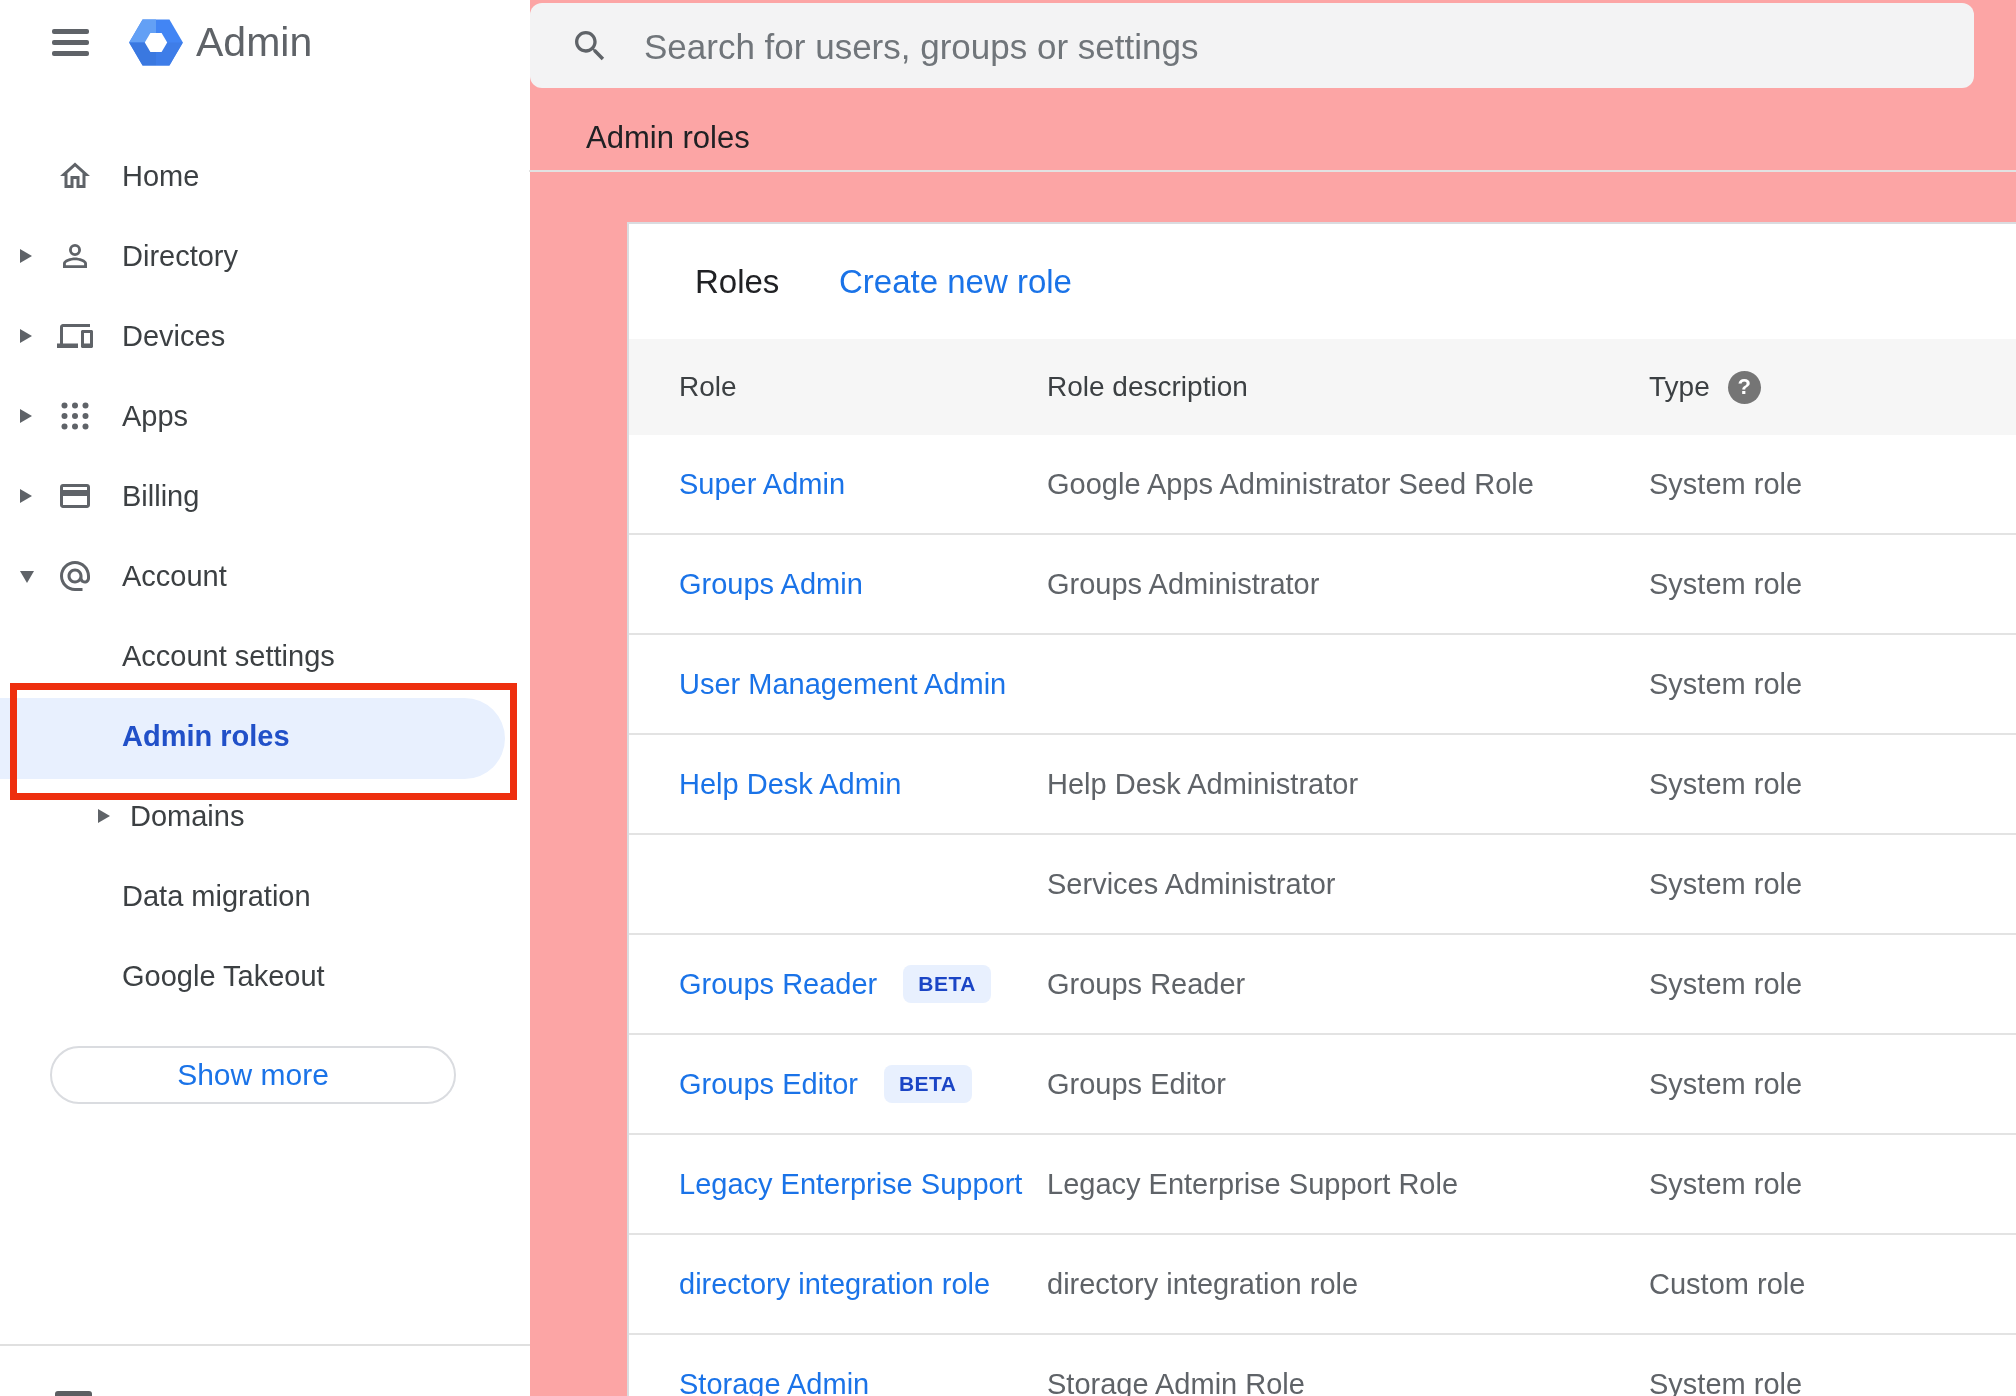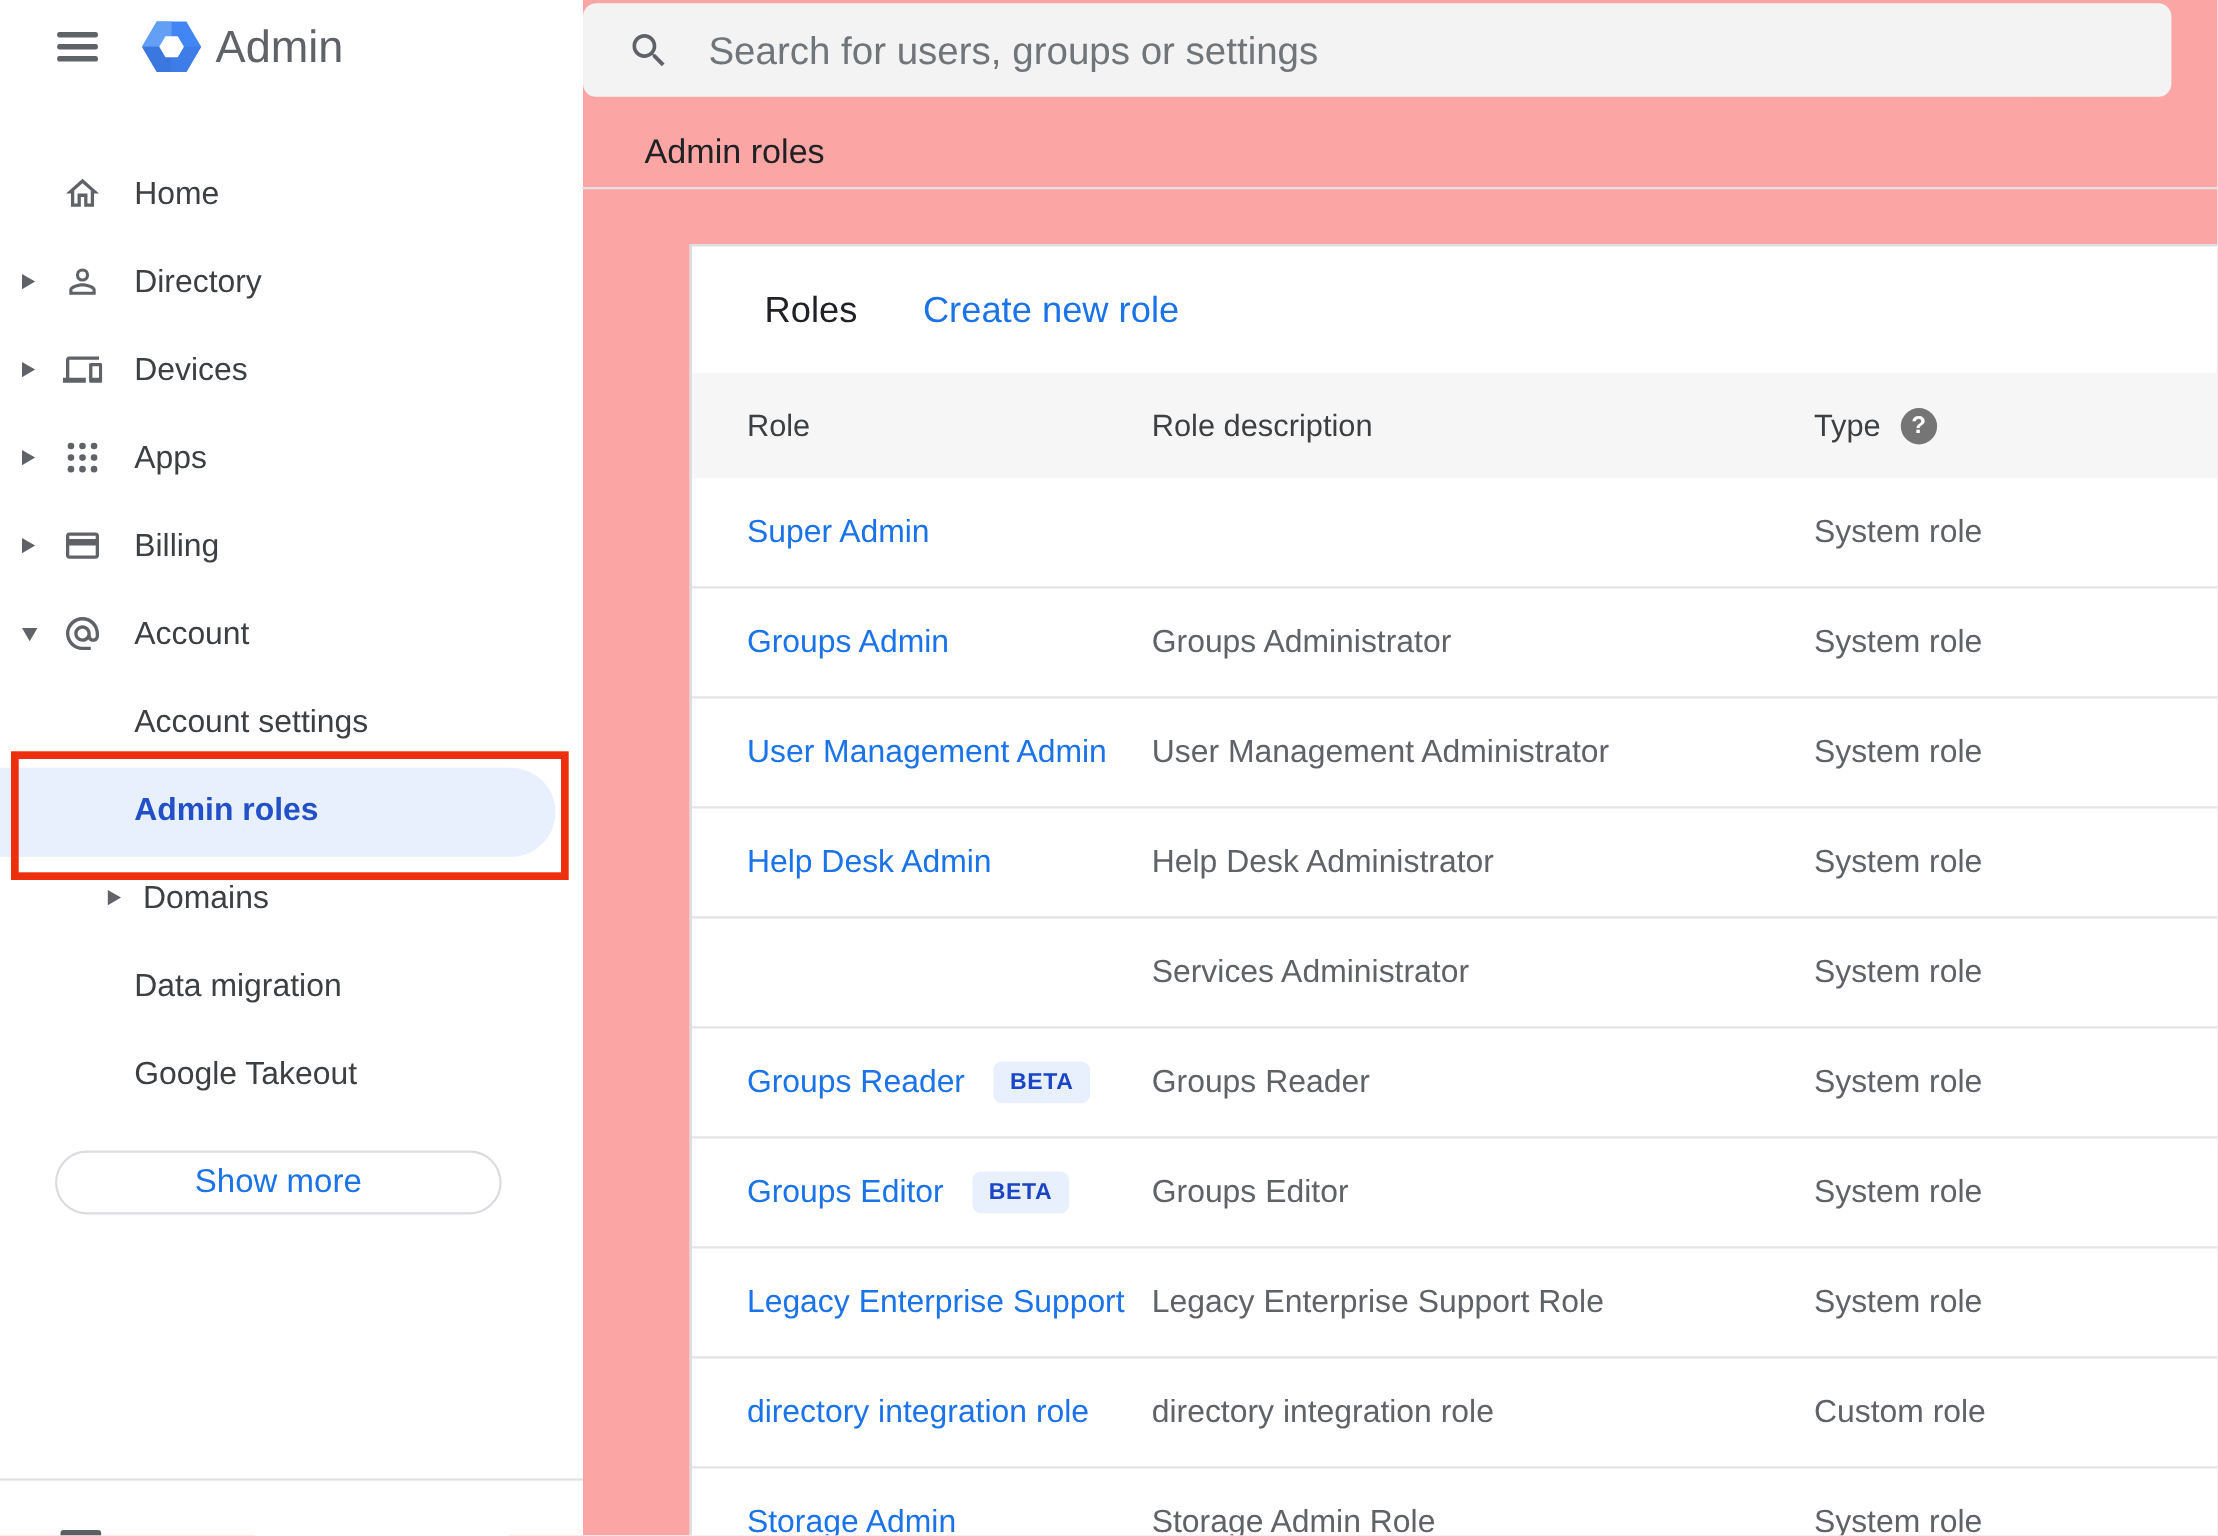--- a/index.html
+++ b/index.html
@@ -189,30 +189,30 @@
       <div class="col col-role">Role</div>
       <div class="col col-desc">Role description</div>
       <div class="col col-type">
         <span>Type</span>
         <span id="help-icon">?</span>
       </div>
     </div>
     <div id="table-body">
         <div class="trow">
           <div class="cell cell-role">Super Admin</div>
+          <div class="cell cell-desc">Google Apps Administrator Seed Role</div>
           <div class="cell cell-type">System role</div>
         </div>
         <div class="trow">
           <div class="cell cell-role">Groups Admin</div>
           <div class="cell cell-desc">Groups Administrator</div>
           <div class="cell cell-type">System role</div>
         </div>
         <div class="trow">
           <div class="cell cell-role">User Management Admin</div>
-          <div class="cell cell-desc">User Management Administrator</div>
           <div class="cell cell-type">System role</div>
         </div>
         <div class="trow">
           <div class="cell cell-role">Help Desk Admin</div>
           <div class="cell cell-desc">Help Desk Administrator</div>
           <div class="cell cell-type">System role</div>
         </div>
         <div class="trow">
           <div class="cell cell-desc">Services Administrator</div>
           <div class="cell cell-type">System role</div>

